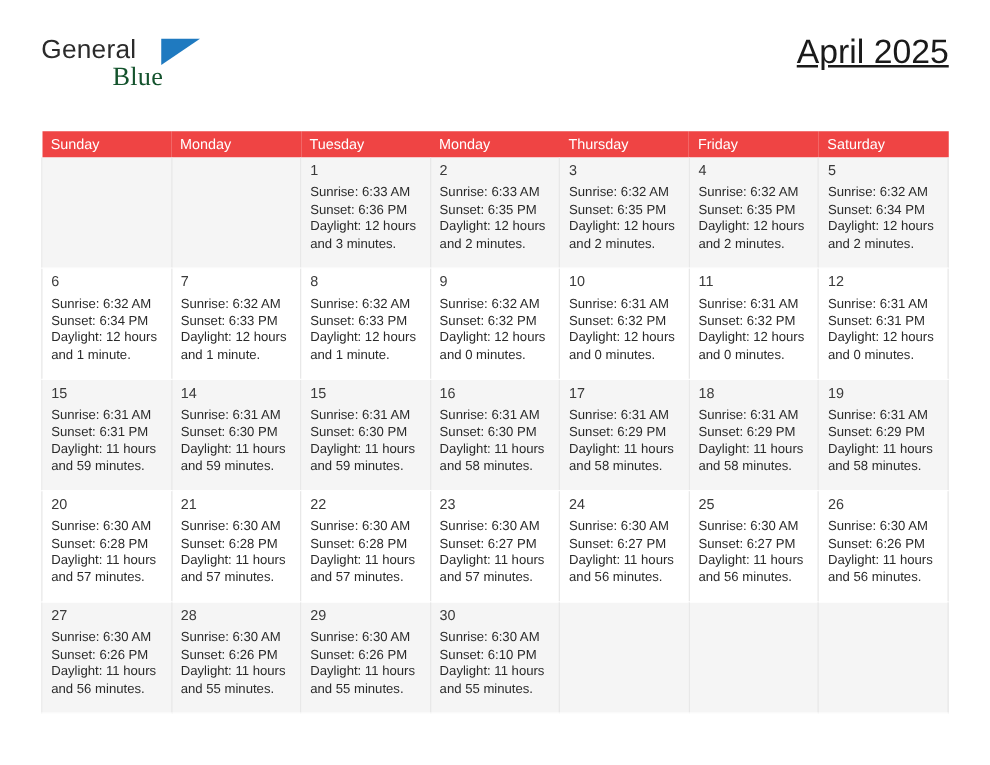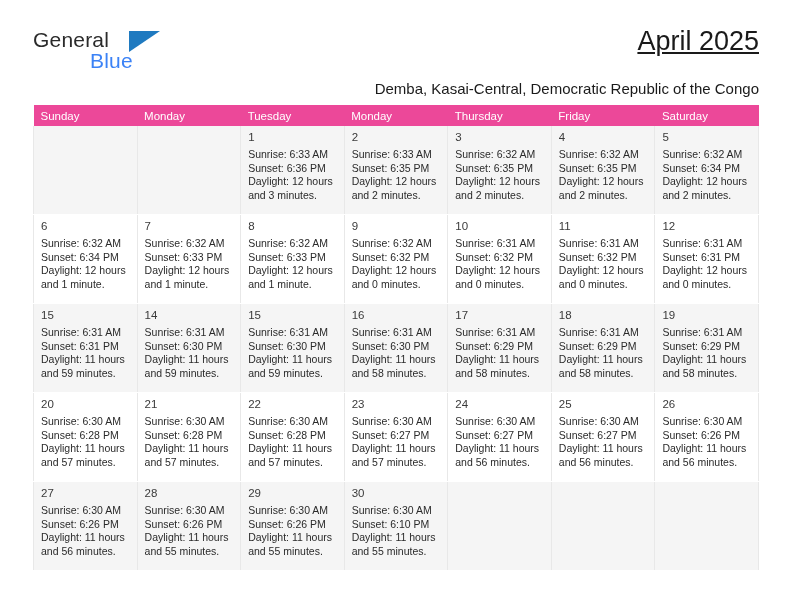--- a/index.html
+++ b/index.html
@@ -44,22 +44,22 @@
     letter-spacing: .2px;
     color: #2b2b2b;
     font-family: "Liberation Sans", sans-serif;
   }
   .logo-blue {
     position: absolute;
     left: 57px;
     top: 21px;
     font-size: 21px;
     letter-spacing: .2px;
-    color: #3b82f6;
-    font-family: Liberation Sans, sans-serif;
+    color: #14532d;
+    font-family: Liberation Serif, serif;
   }
   .logo-tri {
     position: absolute;
     left: 96px;
     top: 3px;
     width: 0;
     height: 0;
     border-left: 31px solid #1f7ac0;
     border-bottom: 21px solid transparent;
   }
@@ -88,21 +88,21 @@
   
   .calendar {
     position: absolute;
     left: 33px;
     top: 105px;
     width: 726px;
     border-collapse: collapse;
     table-layout: fixed;
   }
   .calendar th {
-    background: #ec4899;
+    background: #ef4444;
     color: #ffffff;
     font-size: 11.5px;
     font-weight: normal;
     text-align: left;
     padding: 4px 0 4px 7px;
     height: 13px;
     border: none;
   }
   .calendar td {
     vertical-align: top;
@@ -144,21 +144,20 @@
 
   <div class="header">
     <div class="logo">
       <span class="logo-general">General</span>
       <span class="logo-tri"></span>
       <span class="logo-blue">Blue</span>
     </div>
     <div class="month-title">April 2025</div>
   </div>
 
-  <div class="subtitle">Demba, Kasai-Central, Democratic Republic of the Congo</div>
 
   <table class="calendar">
     <thead>
       <tr>
         <th>Sunday</th>
         <th>Monday</th>
         <th>Tuesday</th>
         <th>Monday</th>
         <th>Thursday</th>
         <th>Friday</th>

